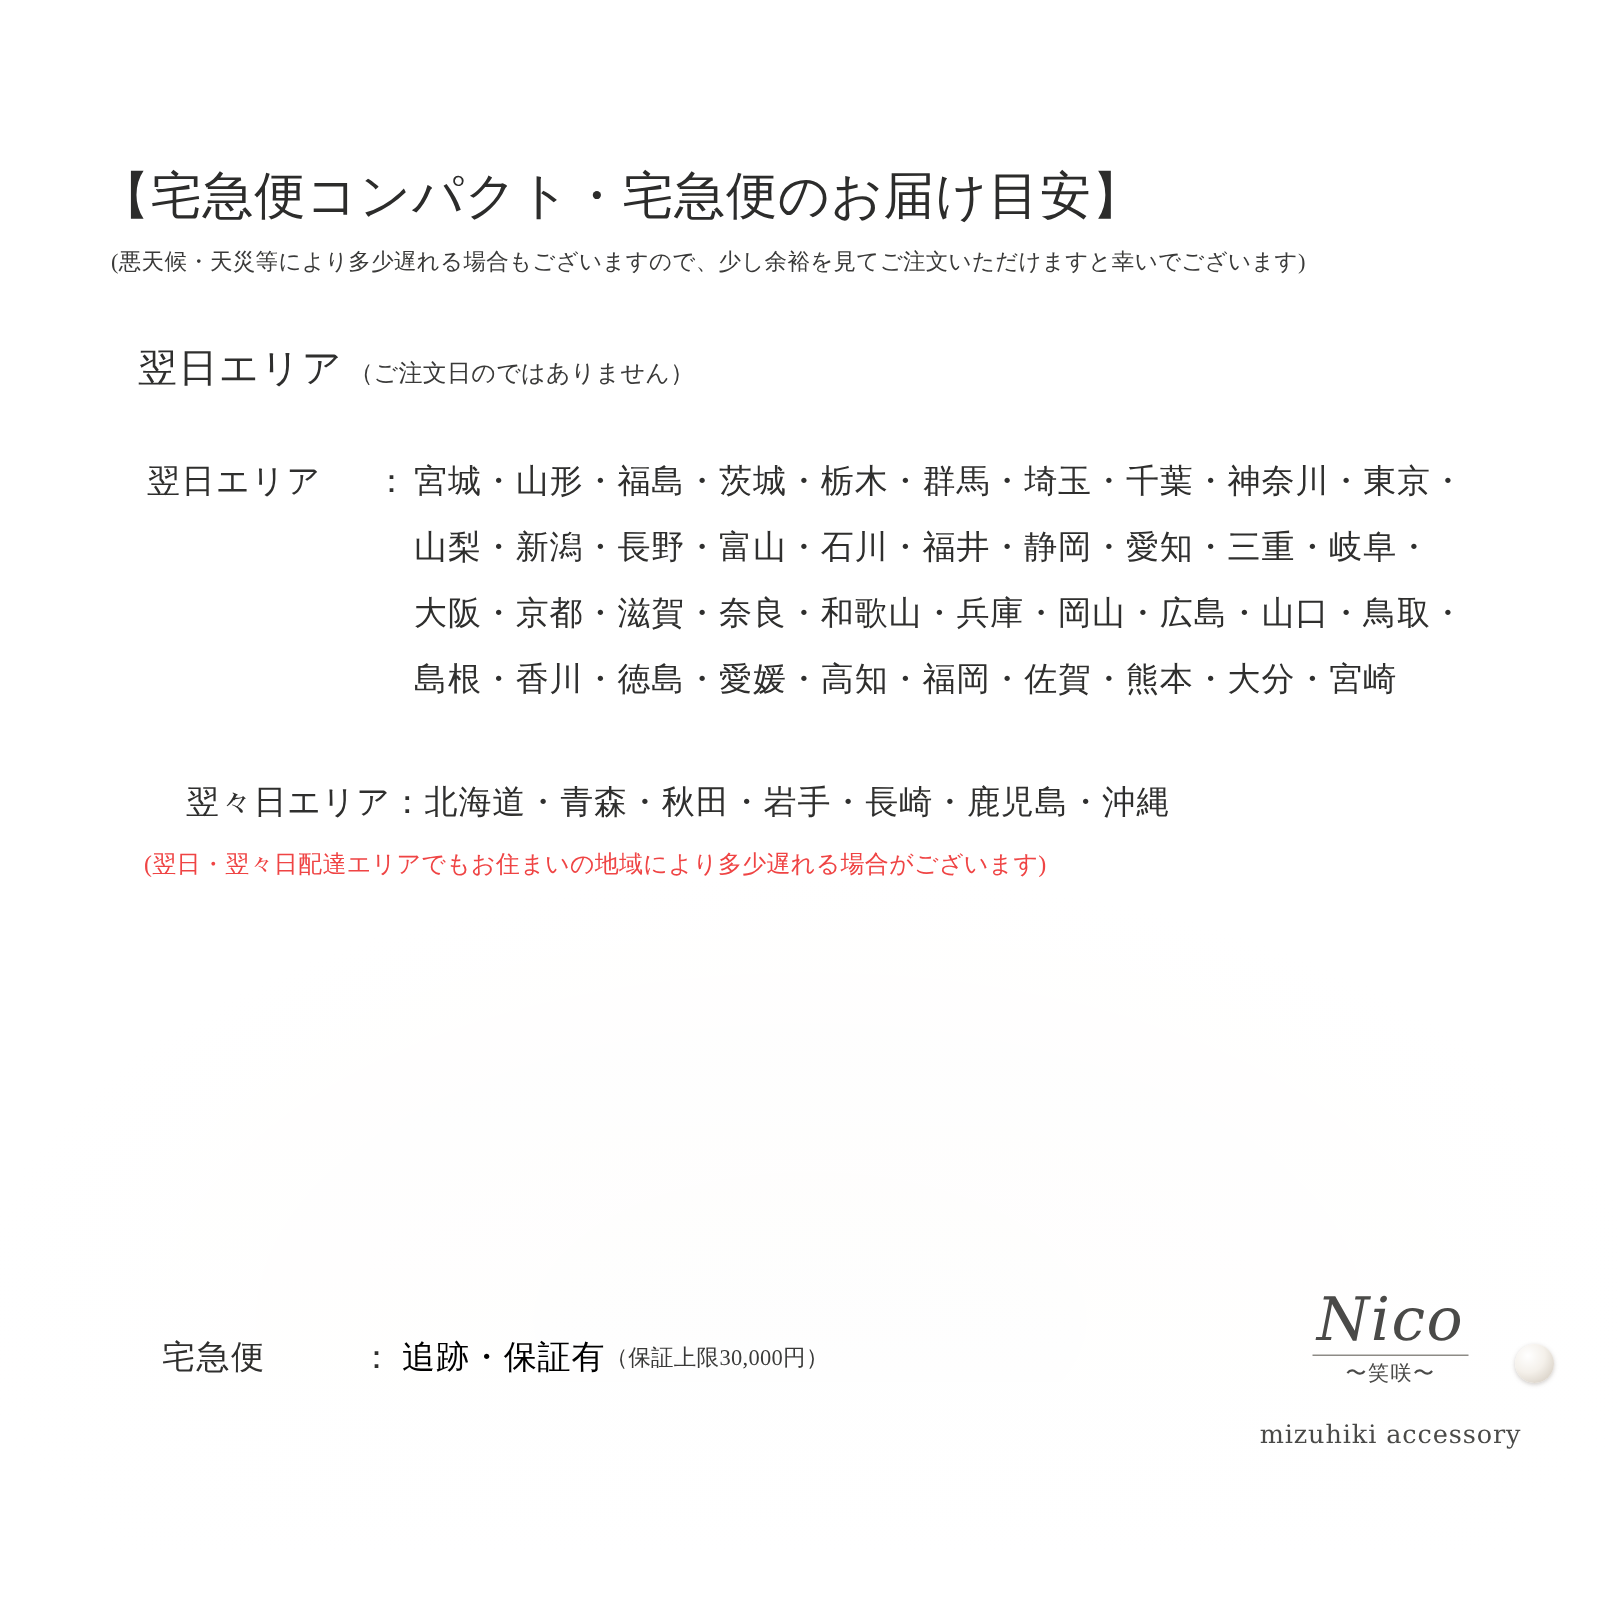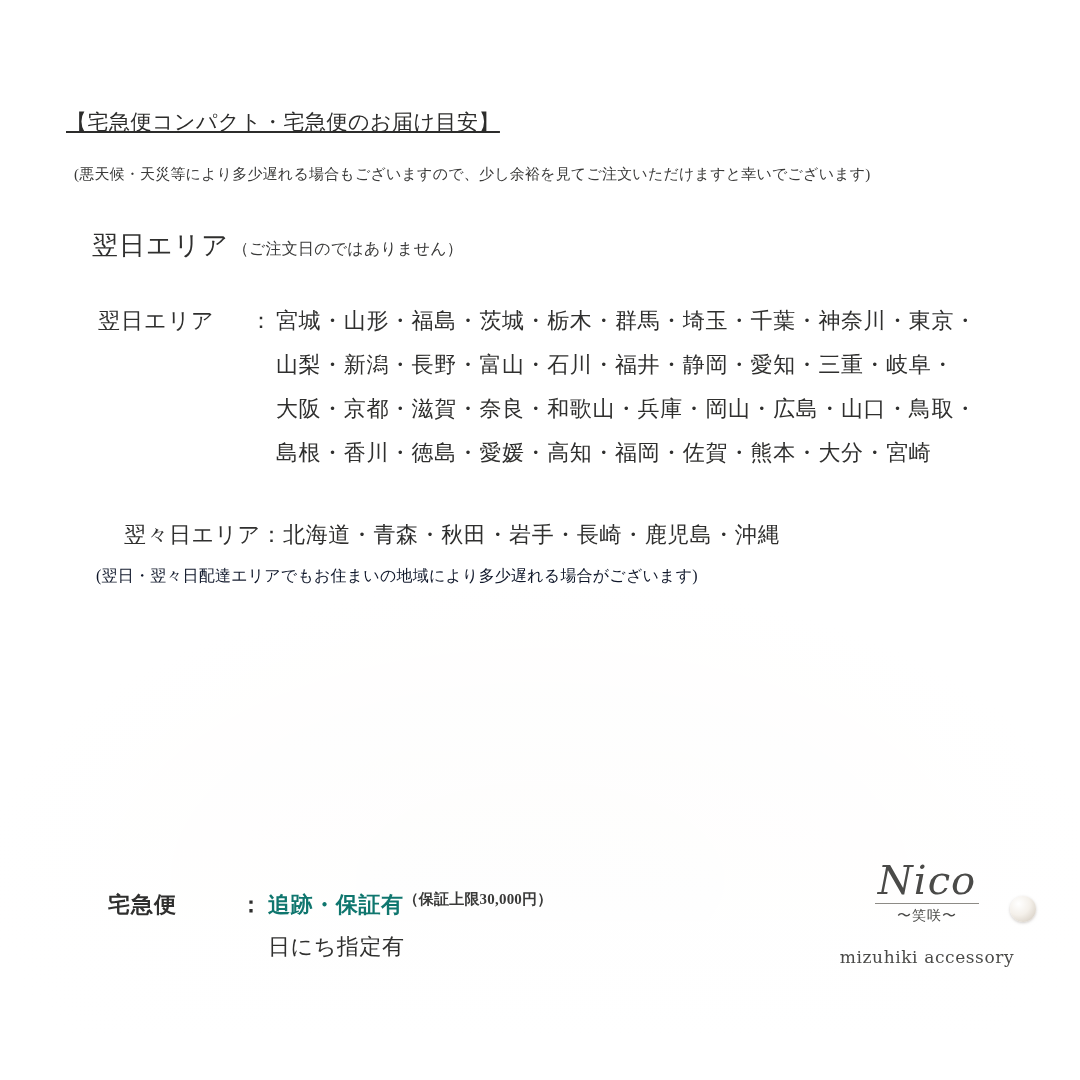--- a/index.html
+++ b/index.html
@@ -62,25 +62,24 @@
     position: relative;
     z-index: 10;
     width: 1080px;
     height: 1080px;
   }
 
   .title {
     position: absolute;
     left: 66px;
     top: 108px;
-    font-size: 21px;
+    font-size: 34px;
     letter-spacing: 0.5px;
     color: #2c2c2b;
     white-space: nowrap;
-    text-decoration: underline;
   }
   .note-top {
     position: absolute;
     left: 56px;
     top: 165px;
     font-size: 15px;
     color: #3a3a39;
     white-space: nowrap;
     letter-spacing: 0.2px;
     margin-left: 18px;
@@ -154,21 +153,21 @@
   .next2 .cities {
     font-size: 22px;
     letter-spacing: 0.6px;
     color: #2f2f2e;
   }
   .next2-note {
     position: absolute;
     left: 96px;
     top: 566px;
     font-size: 16px;
-    color: #0f172a;
+    color: #ef4444;
     white-space: nowrap;
     letter-spacing: 0.2px;
     text-align: center;
   }
 
   .para {
     position: absolute;
     left: 96px;
     top: 636px;
     width: 980px;
@@ -181,41 +180,40 @@
     white-space: nowrap;
   }
 
   .delivery {
     position: absolute;
     left: 108px;
     top: 890px;
   }
   .delivery .line1 {
     display: flex;
-    align-items: flex-start;
-    white-space: nowrap;
-    font-weight: bold;
+    align-items: center;
+    white-space: nowrap;
   }
   .delivery .dl-label {
     font-size: 22px;
     letter-spacing: 1px;
     width: 132px;
     flex: 0 0 132px;
     color: #2f2f2e;
   }
   .delivery .dl-colon {
     font-size: 22px;
     width: 28px;
     flex: 0 0 28px;
     color: #2f2f2e;
   }
   .delivery .dl-val {
     font-size: 22px;
     letter-spacing: 0.6px;
-    color: #0f766e;
+    color: #000000;
   }
   .delivery .dl-small {
     font-size: 15px;
     letter-spacing: 0.2px;
     color: #3a3a39;
   }
   .delivery .line2 {
     margin-top: 12px;
     margin-left: 160px;
     font-size: 22px;
@@ -375,21 +373,20 @@
   <div class="next2-note">(翌日・翌々日配達エリアでもお住まいの地域により多少遅れる場合がございます)</div>
 
 
   <div class="delivery">
     <div class="line1">
       <span class="dl-label">宅急便</span>
       <span class="dl-colon">：</span>
       <span class="dl-val">追跡・保証有</span>
       <span class="dl-small">（保証上限30,000円）</span>
     </div>
-    <div class="line2">日にち指定有</div>
   </div>
 
   <div class="brand">
     <div class="pearl"></div>
     <div class="nico">Nico</div>
     <div class="nico-underline"></div>
     <div class="emi">〜笑咲〜</div>
     <div class="sub">mizuhiki accessory</div>
   </div>
 

